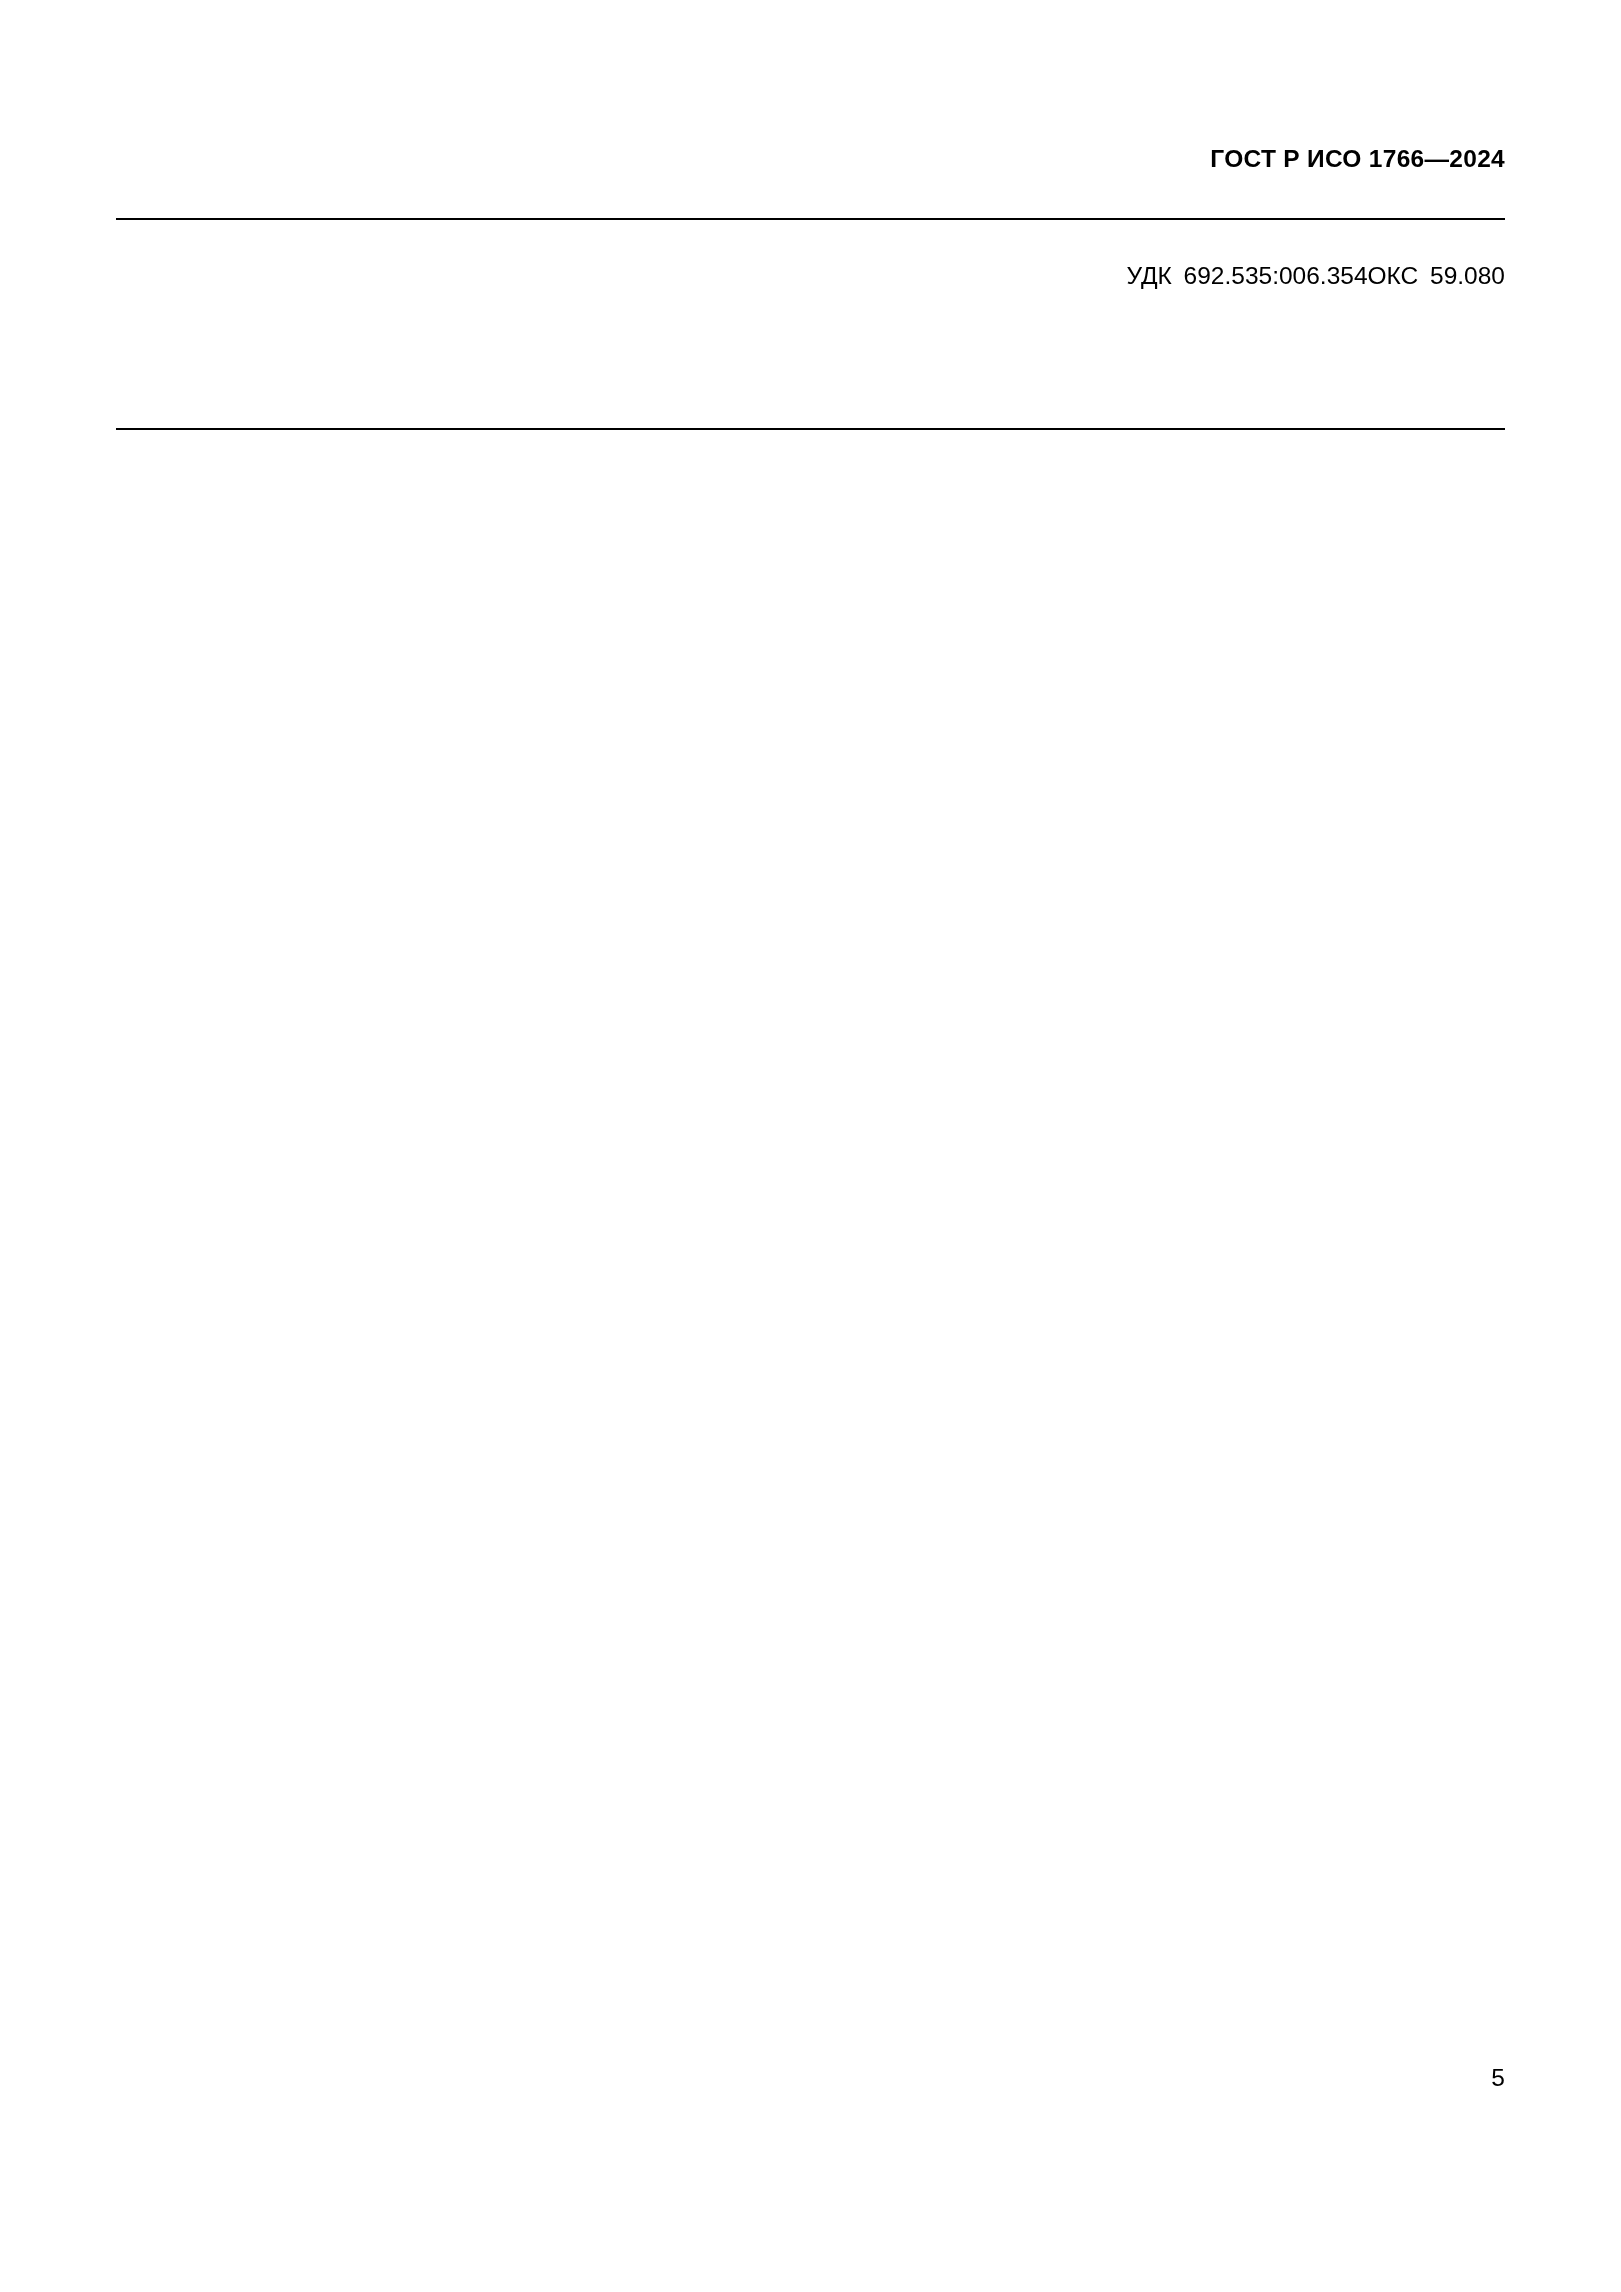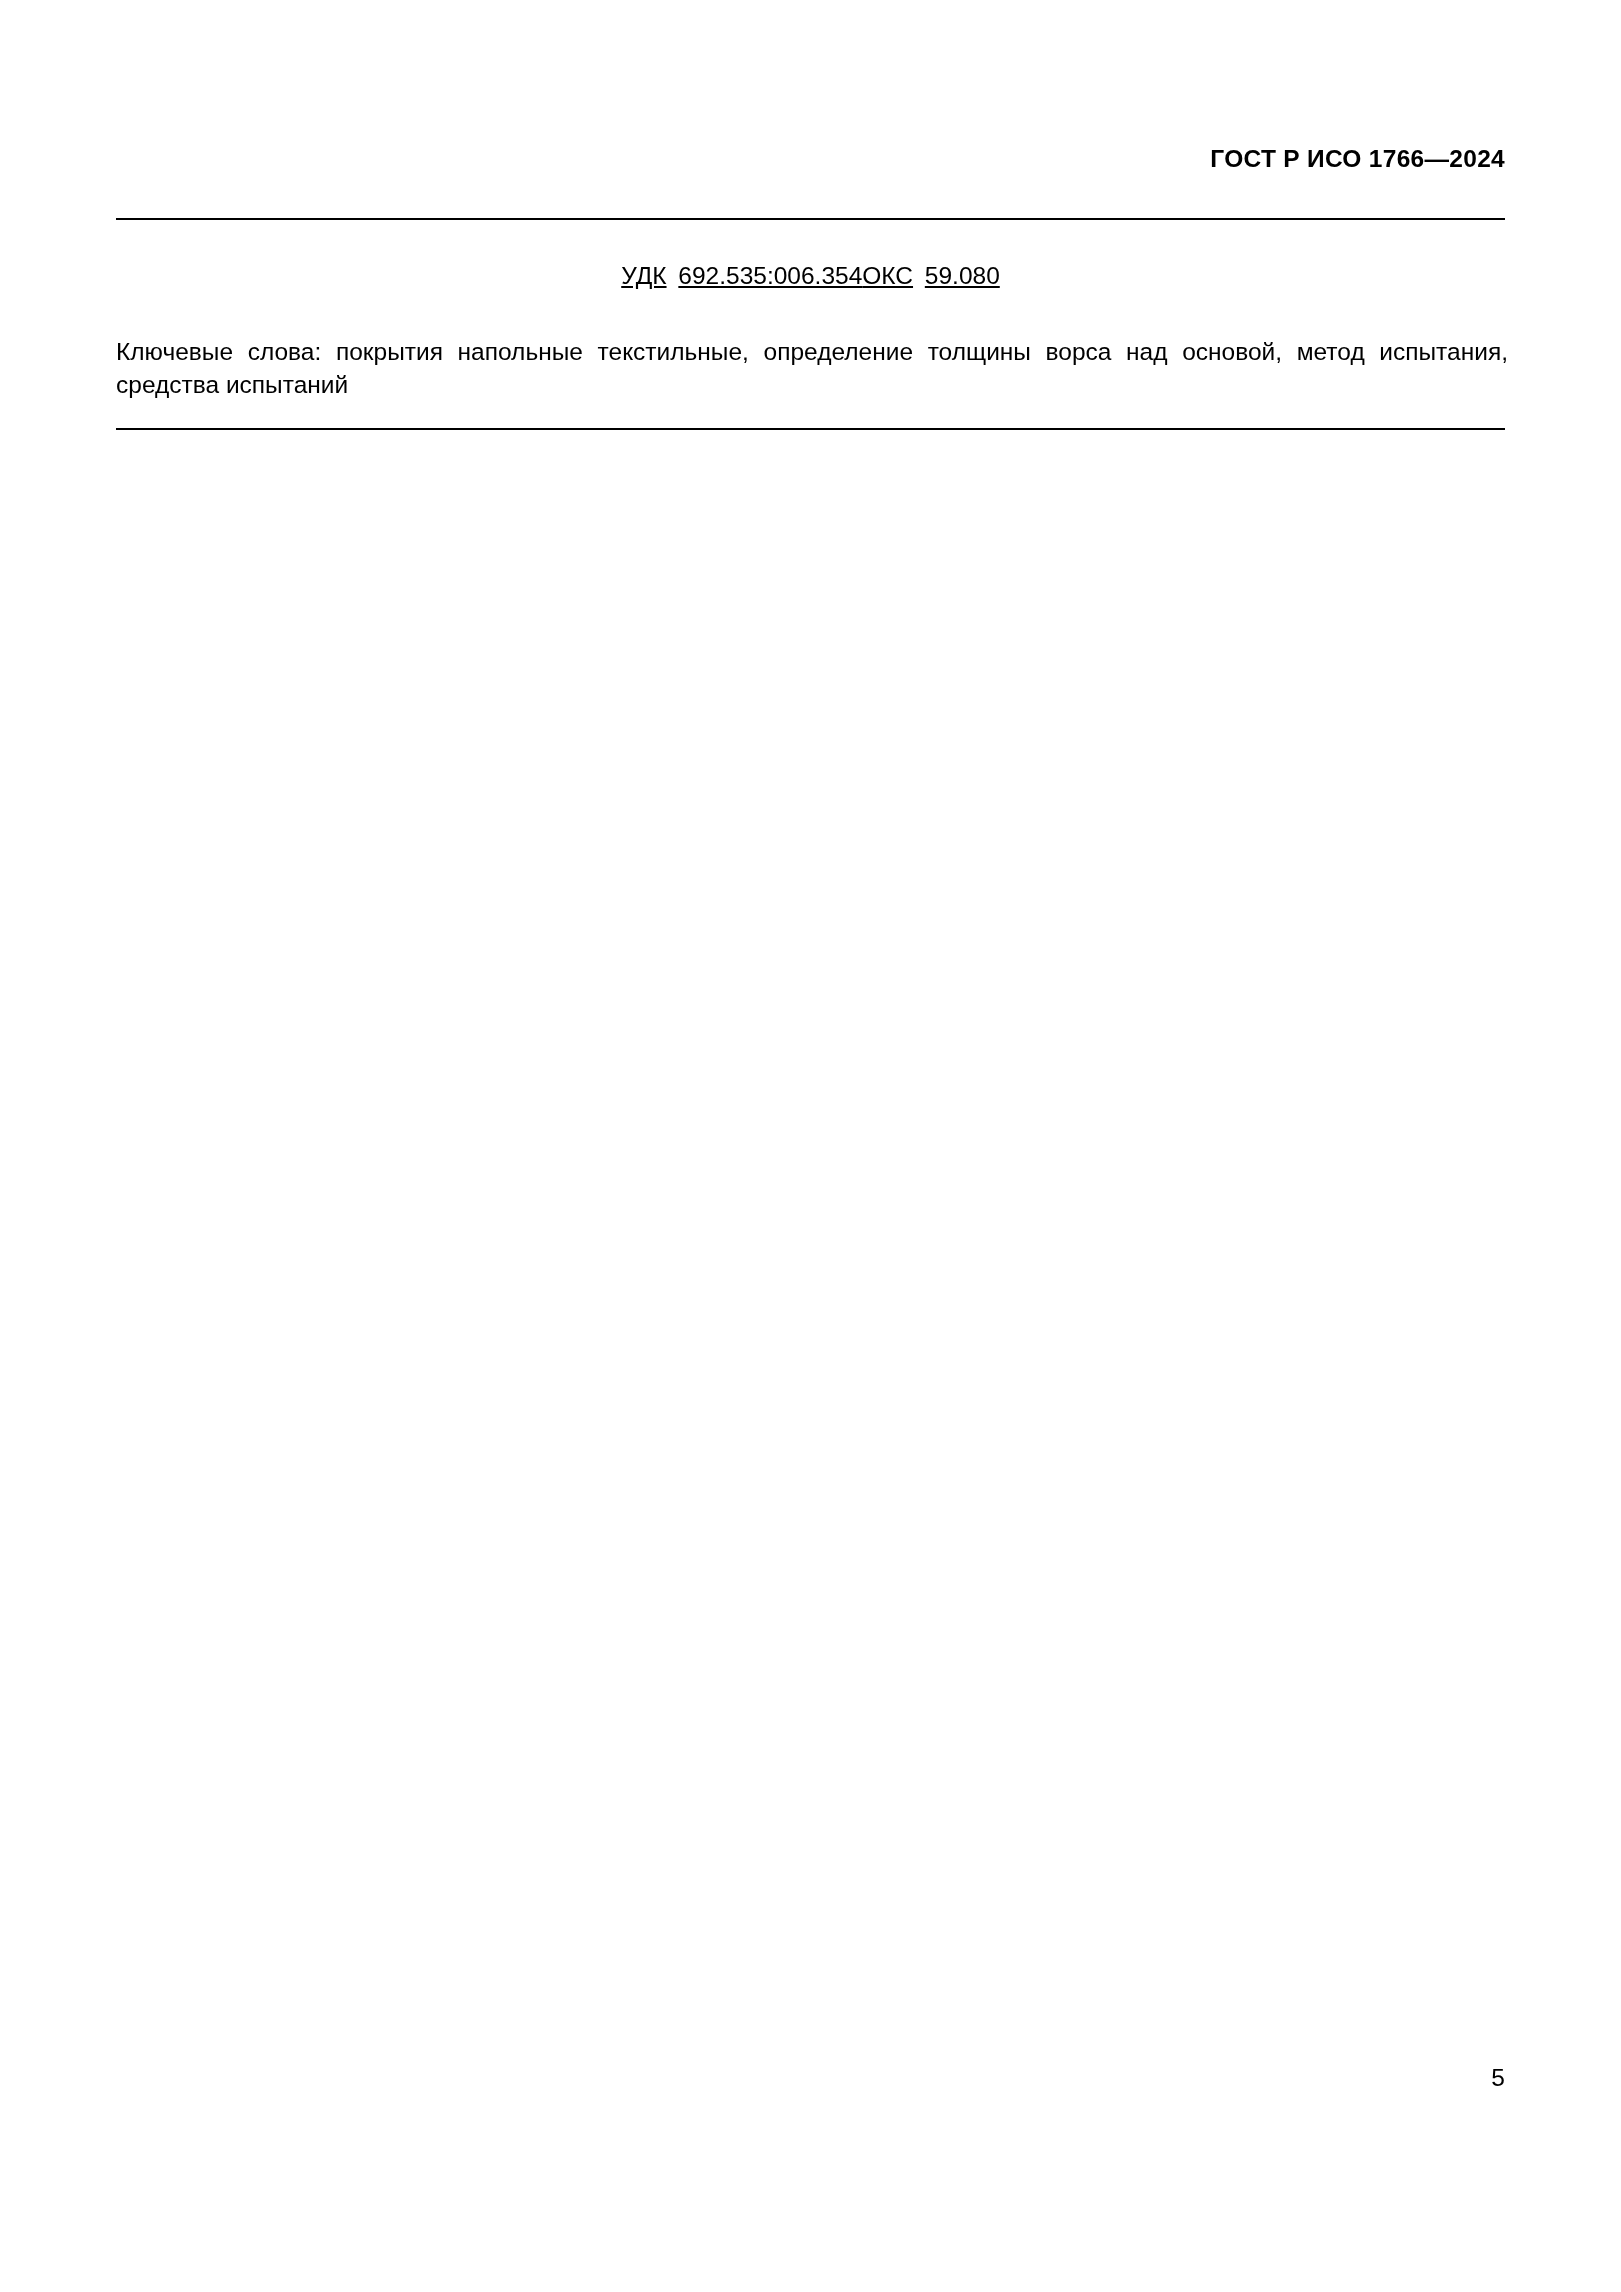--- a/index.html
+++ b/index.html
@@ -39,24 +39,23 @@
   }
   .rule-top { top: 218px; }
   .rule-bottom { top: 428px; border-top-width: 2.9px; }
 
   .codes-row {
     position: absolute;
     top: 262px;
     left: 116px;
     right: 116px;
     display: flex;
-    justify-content: center;
+    justify-content: flex-end;
     align-items: baseline;
     font-size: 24.5px;
-    text-decoration: underline;
   }
   .codes-row .udk,
   .codes-row .oks {
     white-space: nowrap;
   }
   .codes-row .label {
     margin-right: 11.8px;
   }
 
   .keywords {
@@ -90,23 +89,19 @@
 
   <div class="codes-row">
     <div class="udk">
       <span class="label">УДК</span><span>692.535:006.354</span>
     </div>
     <div class="oks">
       <span class="label">ОКС</span><span>59.080</span>
     </div>
   </div>
 
-  <div class="keywords">
-    <span class="kw-label">Ключевые слова:</span>
-    <span>покрытия напольные текстильные, определение толщины ворса над основой, метод испытания, средства испытаний</span>
-  </div>
 
   <div class="rule rule-bottom"></div>
 
   <div class="page-number">5</div>
 
 </div>
 
 
 </body></html>

